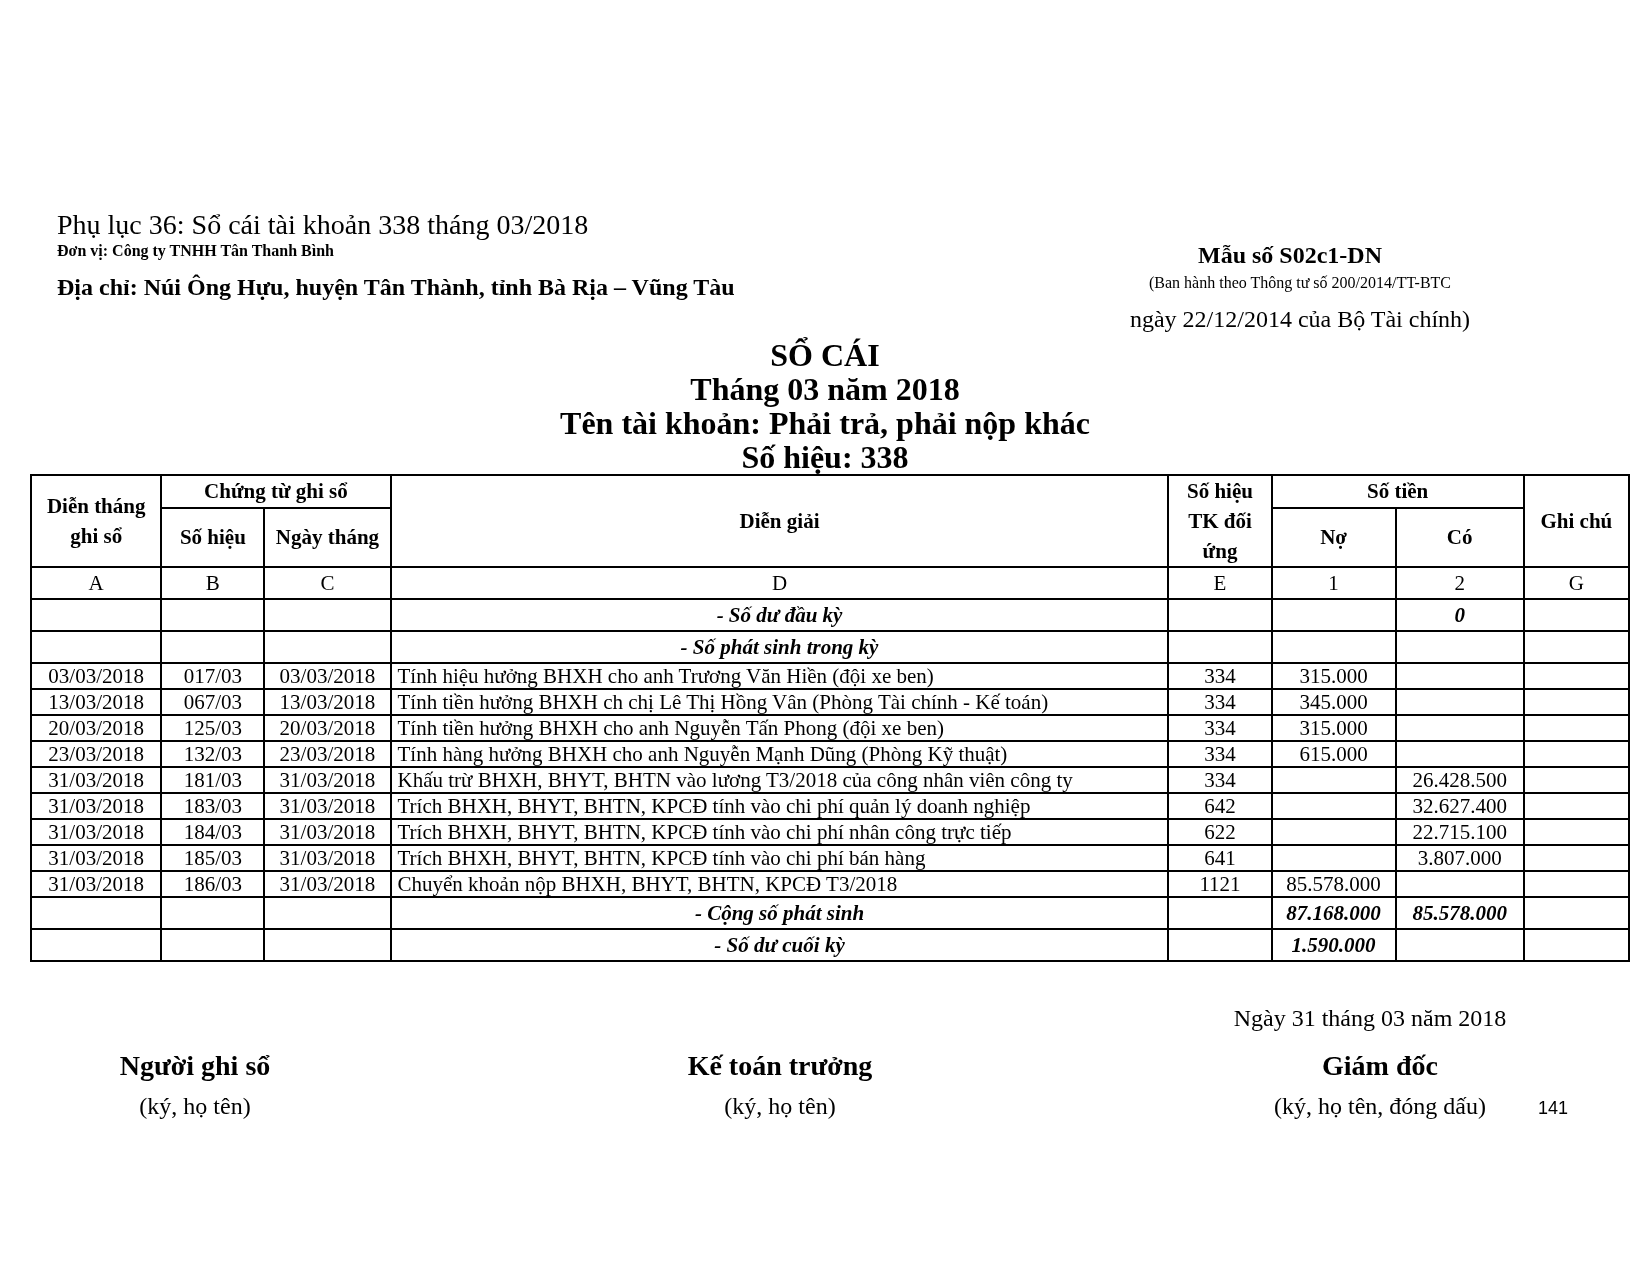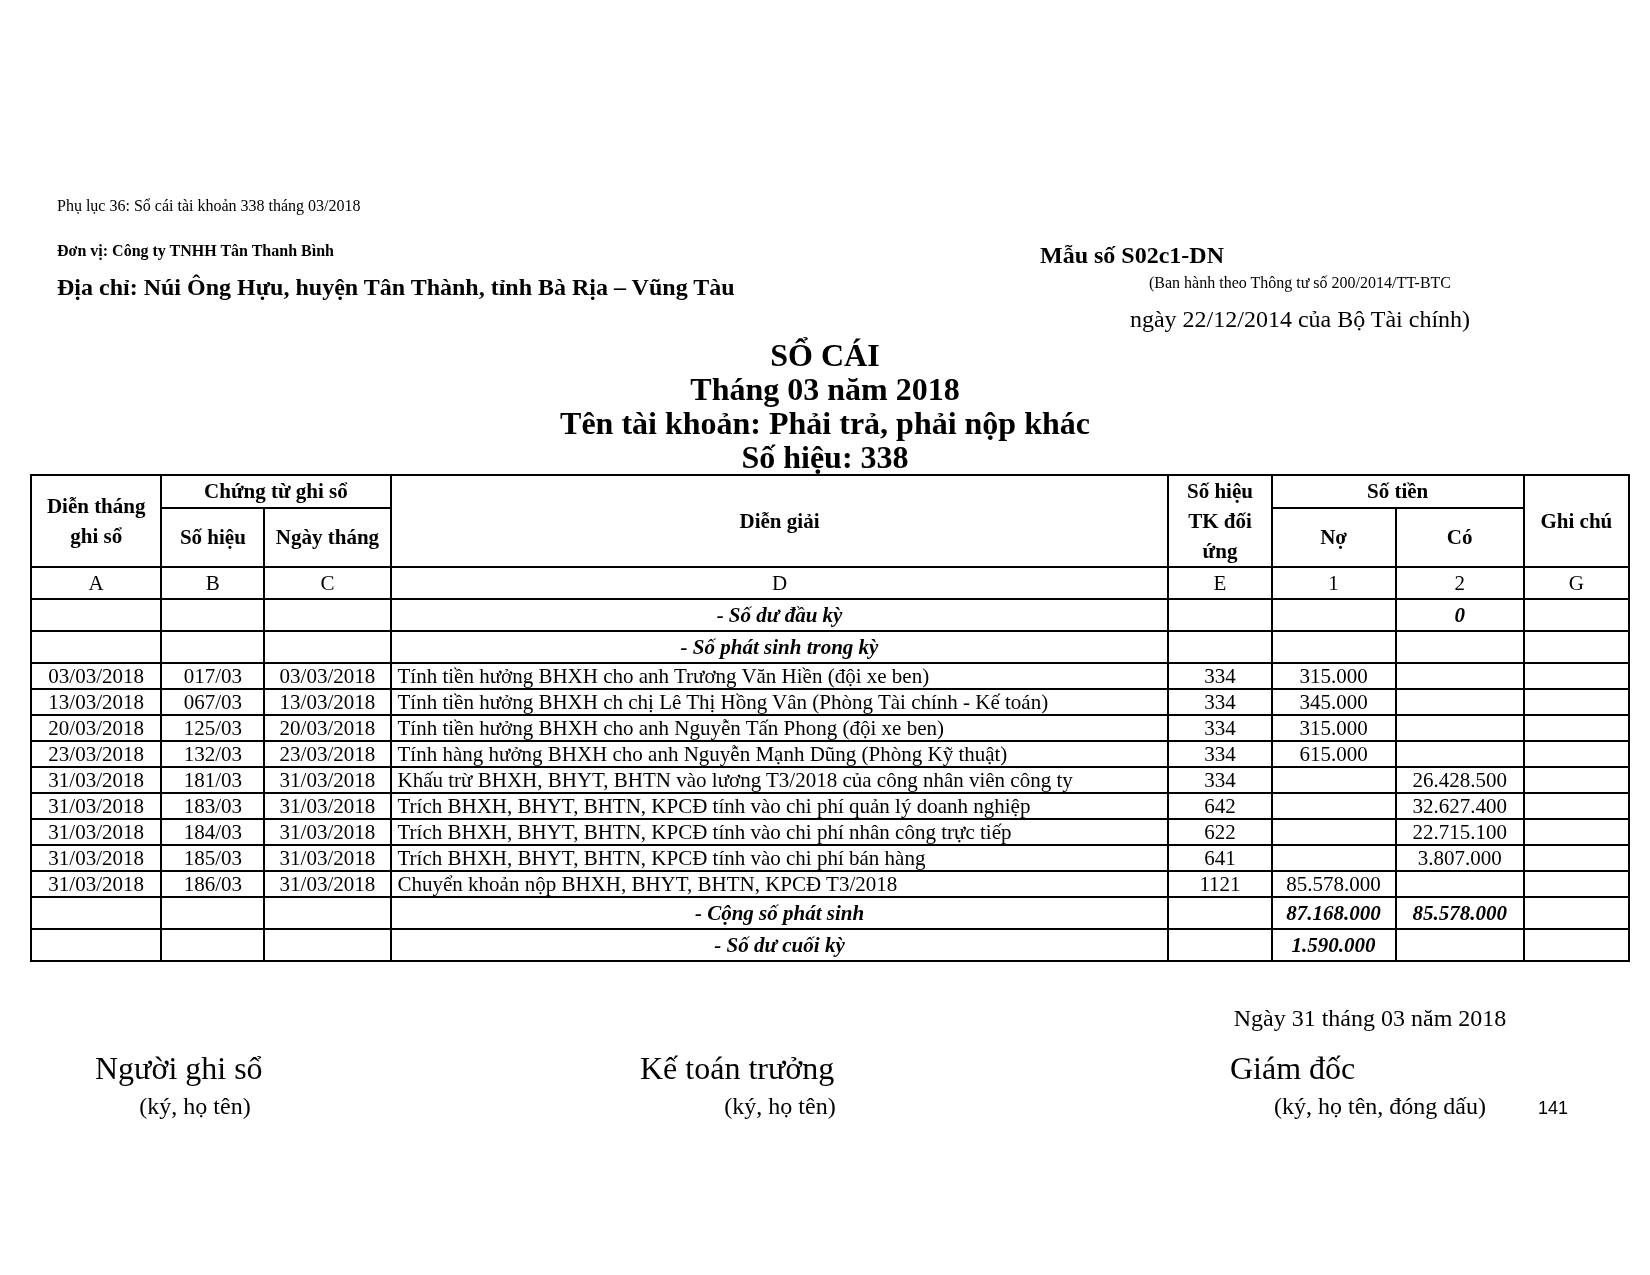--- a/index.html
+++ b/index.html
@@ -1,22 +1,22 @@
 <!DOCTYPE html>
 <html><head>
 <meta charset="utf-8">
 <style>
   html, body { margin: 0; padding: 0; background: #ffffff; }
   body { width: 1650px; height: 1275px; position: relative; overflow: hidden;
          font-family: "Liberation Serif", "DejaVu Serif", serif; color: #000; }
   .abs { position: absolute; white-space: nowrap; }
-  .appendix { left: 57px; top: 197px; font-size: 16px; }
+  .appendix { left: 57px; top: 209px; font-size: 28px; }
   .unit { left: 57px; top: 242px; font-size: 16px; font-weight: bold; }
   .addr { left: 57px; top: 274px; font-size: 24px; font-weight: bold; }
-  .form-no { left: 1040px; width: 500px; top: 242px; font-size: 24px; font-weight: bold; text-align: left; }
+  .form-no { left: 1040px; width: 500px; top: 242px; font-size: 24px; font-weight: bold; text-align: center; }
   .form-note1 { left: 1040px; width: 520px; top: 274px; font-size: 16px; text-align: center; }
   .form-note2 { left: 1040px; width: 520px; top: 306px; font-size: 24px; text-align: center; }
   .title-block { left: 0; width: 1650px; text-align: center; font-weight: bold; font-size: 32px; }
   .t1 { top: 337px; }
   .t2 { top: 371px; }
   .t3 { top: 405px; }
   .t4 { top: 439px; }
 
   table.ledger { position: absolute; left: 30px; top: 474px; width: 1600px;
                  border-collapse: collapse; font-size: 21px; table-layout: fixed; }
@@ -24,21 +24,21 @@
   table.ledger th { font-weight: bold; text-align: center; line-height: 30px; }
   .hdr-row1 th { height: 30px; }
   .hdr-row2 th { height: 56px; }
   .letters td { text-align: center; height: 30px; }
   .sum td { height: 30px; font-weight: bold; font-style: italic; }
   .data td { height: 24px; line-height: 24px; }
   .center { text-align: center; }
   .desc-label { text-align: center; }
 
   .date-line { left: 1180px; width: 380px; top: 1005px; font-size: 24px; text-align: center; }
-  .sig { top: 1050px; font-size: 32px; font-weight: normal; text-align: left; }
+  .sig { top: 1050px; font-size: 28px; font-weight: bold; text-align: center; }
   .sig-sub { top: 1093px; font-size: 24px; text-align: center; }
   .pageno { left: 1538px; top: 1098px; font-family: "Liberation Sans", "DejaVu Sans", sans-serif; font-size: 18px; }
 </style>
 </head>
 <body>
 
 <div class="abs appendix">Phụ lục 36: Sổ cái tài khoản 338 tháng 03/2018</div>
 <div class="abs unit">Đơn vị: Công ty TNHH Tân Thanh Bình</div>
 <div class="abs addr">Địa chỉ: Núi Ông Hựu, huyện Tân Thành, tỉnh Bà Rịa – Vũng Tàu</div>
 <div class="abs form-no">Mẫu số S02c1-DN</div>
@@ -107,21 +107,21 @@
         <td></td>
         <td></td>
         <td></td>
     </tr>
   </tbody>
   <tbody id="data-rows">
   <tr class="data">
     <td class="center">03/03/2018</td>
     <td class="center">017/03</td>
     <td class="center">03/03/2018</td>
-    <td>Tính tiền hưởng BHXH cho anh Trương Văn Hiền (đội xe ben)</td>
+    <td>Tính hiệu hưởng BHXH cho anh Trương Văn Hiền (đội xe ben)</td>
     <td class="center">334</td>
     <td class="center">315.000</td>
     <td class="center"></td>
     <td></td>
   </tr>
 
   <tr class="data">
     <td class="center">13/03/2018</td>
     <td class="center">067/03</td>
     <td class="center">13/03/2018</td>

